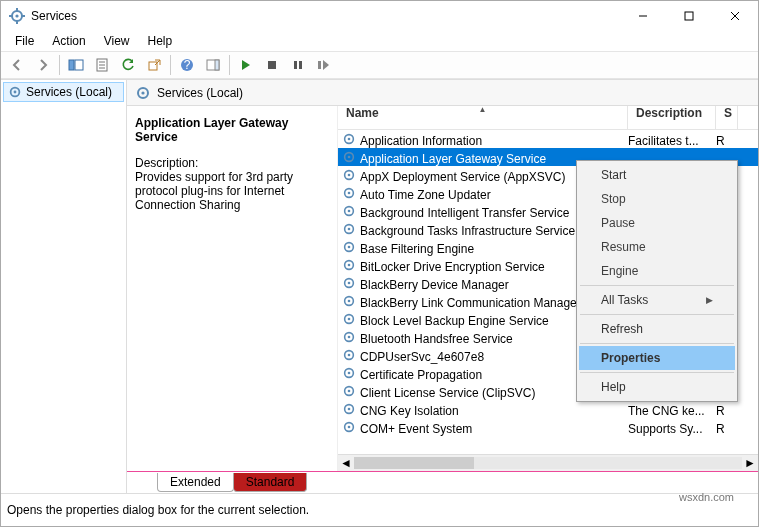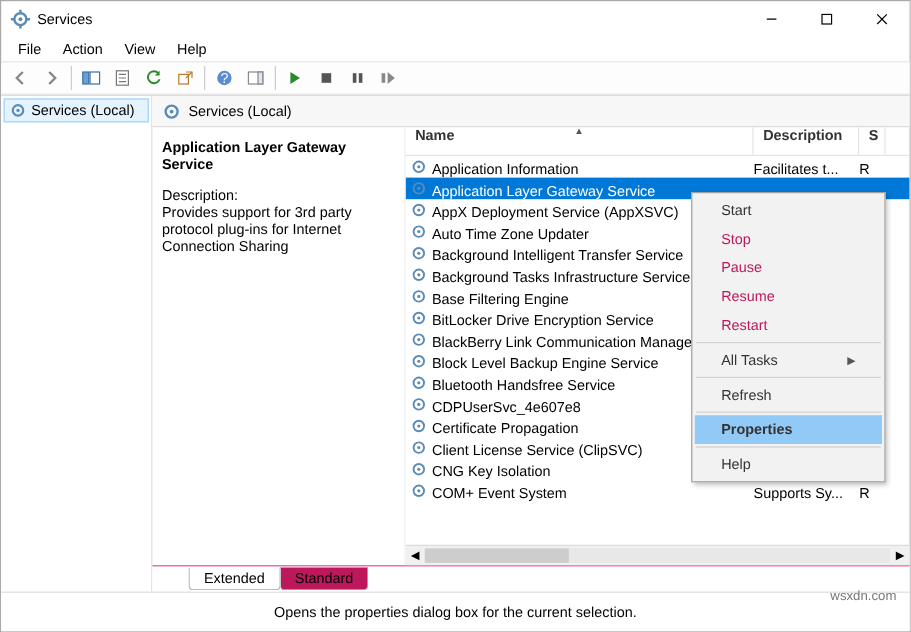--- a/index.html
+++ b/index.html
@@ -32,27 +32,27 @@
 .col-s { width: 22px; }
 .sort-arrow { position: absolute; left: 50%; top: -1px; transform: translateX(-50%); font-size: 8px; color: #555; }
 .list-rows { flex: 1; overflow: hidden; }
 .row { display: flex; align-items: flex-end; height: 18px; padding-left: 4px; white-space: nowrap; }
 .row.selected { background: #0078d7; color: #fff; }
 .row .svc-icon { width: 16px; height: 16px; flex-shrink: 0; }
 .row .cell-name { width: 270px; overflow: hidden; text-overflow: ellipsis; padding-left: 2px; }
 .row .cell-desc { width: 88px; overflow: hidden; text-overflow: ellipsis; }
 .row .cell-s { width: 20px; }
 .tabs { height: 22px; display: flex; align-items: flex-end; padding-left: 30px; border-top: 1px solid #ec4899; background: #fff; }
-.tab { padding: 2px 12px; border: 1px solid #aaa; border-top: none; border-top-left-radius: 0; border-bottom-left-radius: 4px; border-bottom-right-radius: 4px; margin-right: -1px; background: #be185d; position: relative; top: -1px; }
+.tab { padding: 2px 12px; border: 1px solid #aaa; border-top: none; border-top-left-radius: 0; border-bottom-left-radius: 4px; border-bottom-right-radius: 4px; margin-right: -1px; background: #b91c1c; position: relative; top: -1px; }
 .tab.active { background: #fff; font-weight: normal; z-index: 2; box-shadow: 0 1px 0 #fff; }
-.statusbar { height: 19px; border-top: 1px solid #ddd; display: flex; align-items: center; padding: 16px 6px; background: #fff; justify-content: center; }
-.watermark { position: absolute; right: 12px; bottom: 24px; font-size: 11px; color: #777; }
+.statusbar { height: 19px; border-top: 1px solid #ddd; display: flex; align-items: center; padding: 16px 6px; background: #fff; }
+.watermark { position: absolute; right: 25px; bottom: 24px; font-size: 11px; color: #777; }
 .context-menu { position: absolute; left: 576px; top: 160px; width: 162px; background: #f2f2f2; border: 1px solid #a0a0a0; box-shadow: 2px 2px 4px rgba(0,0,0,0.25); padding: 2px; z-index: 50; }
 .cm-item { padding: 5px 22px; color: #333; display: flex; align-items: center; justify-content: space-between; }
-.cm-item.disabled { color: #be185d; }
+.cm-item.disabled { color: #404040; }
 .cm-item.highlight { background: #91c9f7; }
 .cm-sep { height: 1px; background: #d0d0d0; margin: 2px 1px; }
 .cm-arrow { font-size: 9px; color: #555; }
 .hscroll { height: 17px; background: #f0f0f0; border-top: 1px solid #ddd; display:flex; align-items:center; justify-content:space-between; padding:0 2px;}
 .hscroll .thumb-track{flex:1; height:12px; background:#e8e8e8; margin:0 2px; position:relative;}
 .hscroll .thumb{position:absolute; left:0; width:120px; height:12px; background:#cdcdcd;}
 .gear-icon{display:inline-block;}
 svg { display:block; }
 </style>
 </head>
@@ -308,20 +308,31 @@
                 <span class="cell-desc">...</span>
                 <span class="cell-s"></span>
               </div>
               <div class="row">
                 <span class="svc-icon">
                   <svg width="14" height="14" viewBox="0 0 16 16">
                     <circle cx="8" cy="8" r="5" fill="none" stroke="#5b8bb5" stroke-width="1.8"></circle>
                     <circle cx="8" cy="8" r="1.5" fill="#5b8bb5"></circle>
                   </svg>
                 </span>
+                <span class="cell-name">BlackBerry Device Manager</span>
+                <span class="cell-desc">...</span>
+                <span class="cell-s">R</span>
+              </div>
+              <div class="row">
+                <span class="svc-icon">
+                  <svg width="14" height="14" viewBox="0 0 16 16">
+                    <circle cx="8" cy="8" r="5" fill="none" stroke="#5b8bb5" stroke-width="1.8"></circle>
+                    <circle cx="8" cy="8" r="1.5" fill="#5b8bb5"></circle>
+                  </svg>
+                </span>
                 <span class="cell-name">BlackBerry Link Communication Manager</span>
                 <span class="cell-desc">...</span>
                 <span class="cell-s">R</span>
               </div>
               <div class="row">
                 <span class="svc-icon">
                   <svg width="14" height="14" viewBox="0 0 16 16">
                     <circle cx="8" cy="8" r="5" fill="none" stroke="#5b8bb5" stroke-width="1.8"></circle>
                     <circle cx="8" cy="8" r="1.5" fill="#5b8bb5"></circle>
                   </svg>
@@ -416,21 +427,21 @@
   <div class="statusbar">
     <span>Opens the properties dialog box for the current selection.</span>
   </div>
 </div>
 
 <div class="context-menu">
   <div class="cm-item">Start</div>
   <div class="cm-item disabled">Stop</div>
   <div class="cm-item disabled">Pause</div>
   <div class="cm-item disabled">Resume</div>
-  <div class="cm-item disabled">Restart</div>
+  <div class="cm-item disabled">Engine</div>
   <div class="cm-sep"></div>
   <div class="cm-item">
       <span>All Tasks</span>
       <span class="cm-arrow">▶</span>
     </div>
   <div class="cm-sep"></div>
   <div class="cm-item">Refresh</div>
   <div class="cm-sep"></div>
   <div class="cm-item highlight">
       <b>Properties</b>

